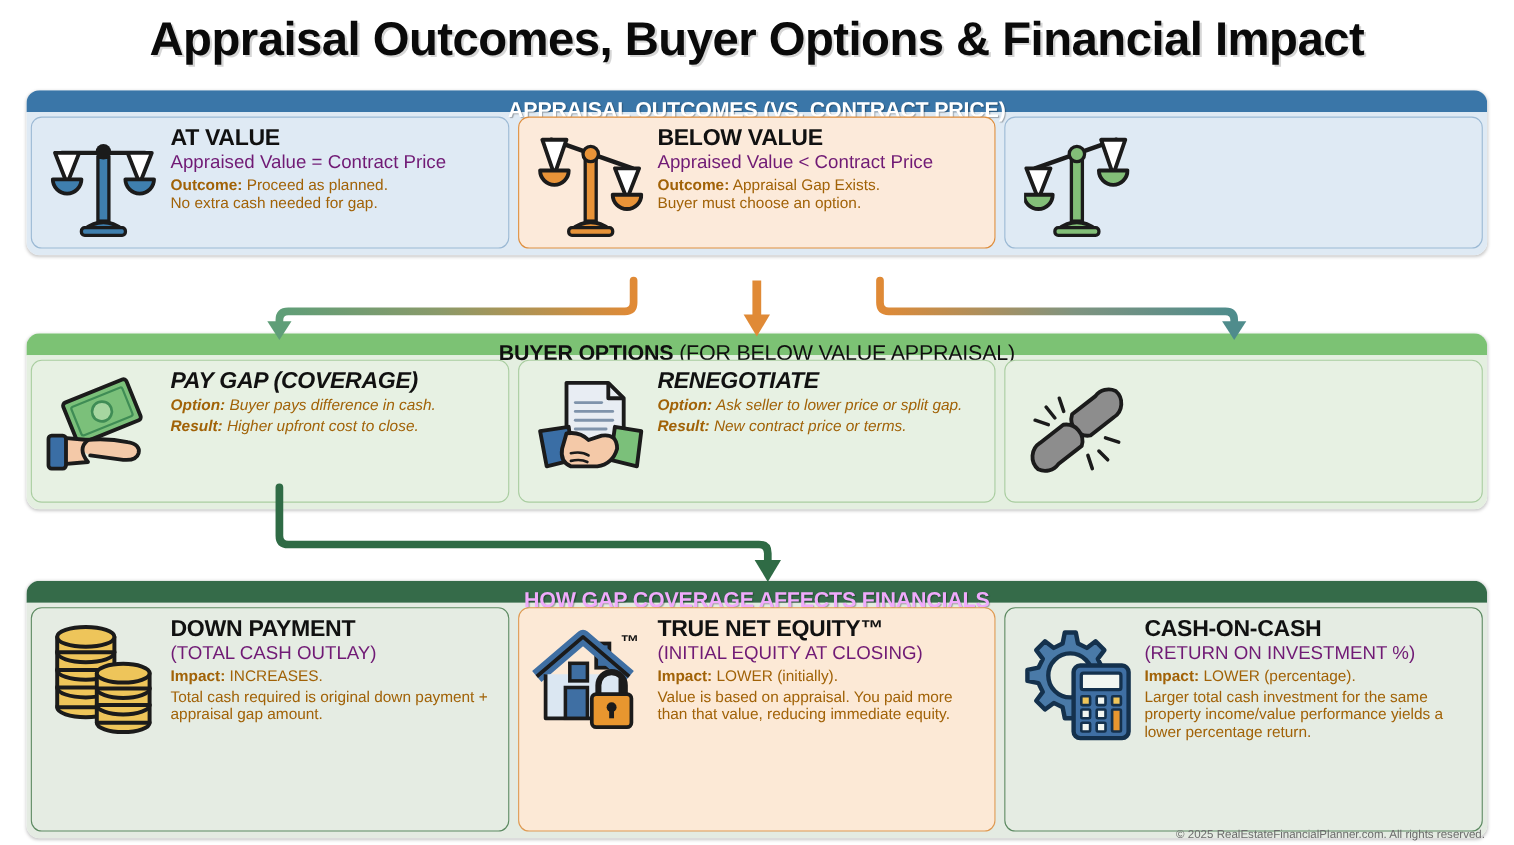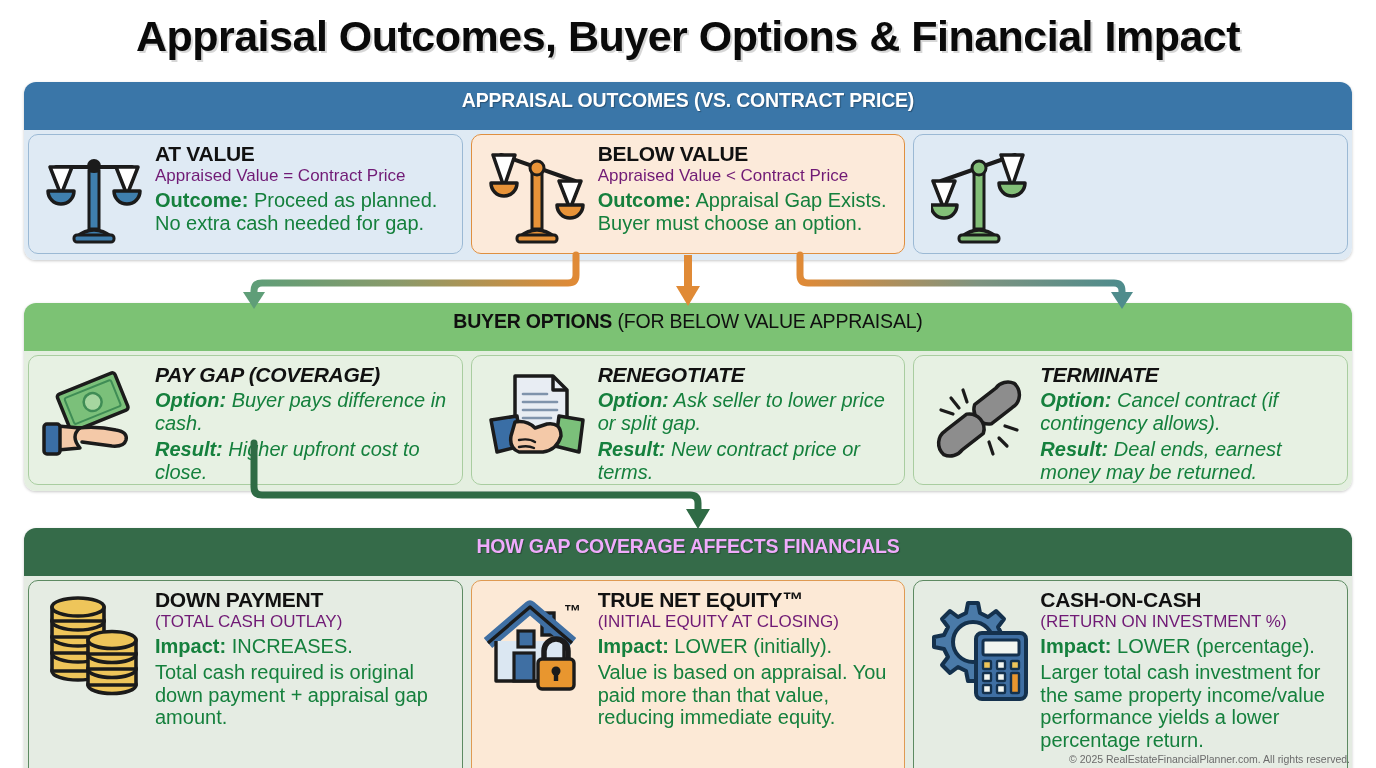--- a/index.html
+++ b/index.html
@@ -21,21 +21,21 @@
   }
 
   
   .panel {
     position: absolute; left: 24px; width: 1328px;
     border-radius: 12px;
     overflow: hidden;
     box-shadow: 0 1px 3px rgba(0,0,0,0.22);
   }
   .panel-head {
-    height: 48px; line-height: 36px;
+    height: 20px; line-height: 36px;
     text-align: center;
     font-size: 19.5px; font-weight: bold;
     letter-spacing: -0.2px;
     white-space: nowrap;
   }
   .panel-head .sub { font-weight: normal; }
   .head-blue  { background: #3a76a8; color: #ffffff; text-shadow: 1px 1px 1px rgba(0,0,0,0.30); }
   .head-green { background: #7cc274; color: #101010; }
   .head-dgreen{ background: #356b49; color: #f0abfc; text-shadow: 1px 1px 1px rgba(0,0,0,0.30); }
 
@@ -72,21 +72,21 @@
   .c-title {
     font-size: 21px; font-weight: bold; color: #111;
     line-height: 1.06; letter-spacing: -0.3px;
     white-space: nowrap;
   }
   .c-sub {
     font-size: 17px; color: #701a75; line-height: 1.16;
     margin-top: 1px; white-space: nowrap;
   }
   .c-line {
-    font-size: 20px; color: #15803d; line-height: 1.14;
+    font-size: 14px; color: #a16207; line-height: 1.14;
     margin-top: 3px;
   }
   .c-line b { font-weight: bold; }
 
   
   #panel1 { top: 82px; }
   #panel1 .panel-body { height: 130px; }
   #panel2 { top: 303px; }
   #panel2 .panel-body { height: 140px; }
   #panel3 { top: 528px; }
@@ -271,31 +271,20 @@
             </g>
             <g stroke="#1b1b1b" stroke-width="3.2" stroke-linecap="round">
               <line x1="24" y1="30" x2="32" y2="40"></line>
               <line x1="36" y1="22" x2="40" y2="34"></line>
               <line x1="14" y1="42" x2="26" y2="46"></line>
               <line x1="78" y1="58" x2="90" y2="62"></line>
               <line x1="72" y1="70" x2="80" y2="78"></line>
               <line x1="62" y1="74" x2="66" y2="86"></line>
             </g>
           </svg>
-        </div>
-        <div class="txt">
-          <div class="c-title">TERMINATE</div>
-          <div class="c-line">
-            <b>Option:</b>
-            <span>Cancel contract (if contingency allows).</span>
-          </div>
-          <div class="c-line">
-            <b>Result:</b>
-            <span>Deal ends, earnest money may be returned.</span>
-          </div>
         </div>
       </div>
 
     </div>
   </div>
 
   <div class="panel" id="panel3">
     <div class="panel-head head-dgreen">
       <span>HOW GAP COVERAGE AFFECTS FINANCIALS</span><span class="sub"></span>
     </div>

